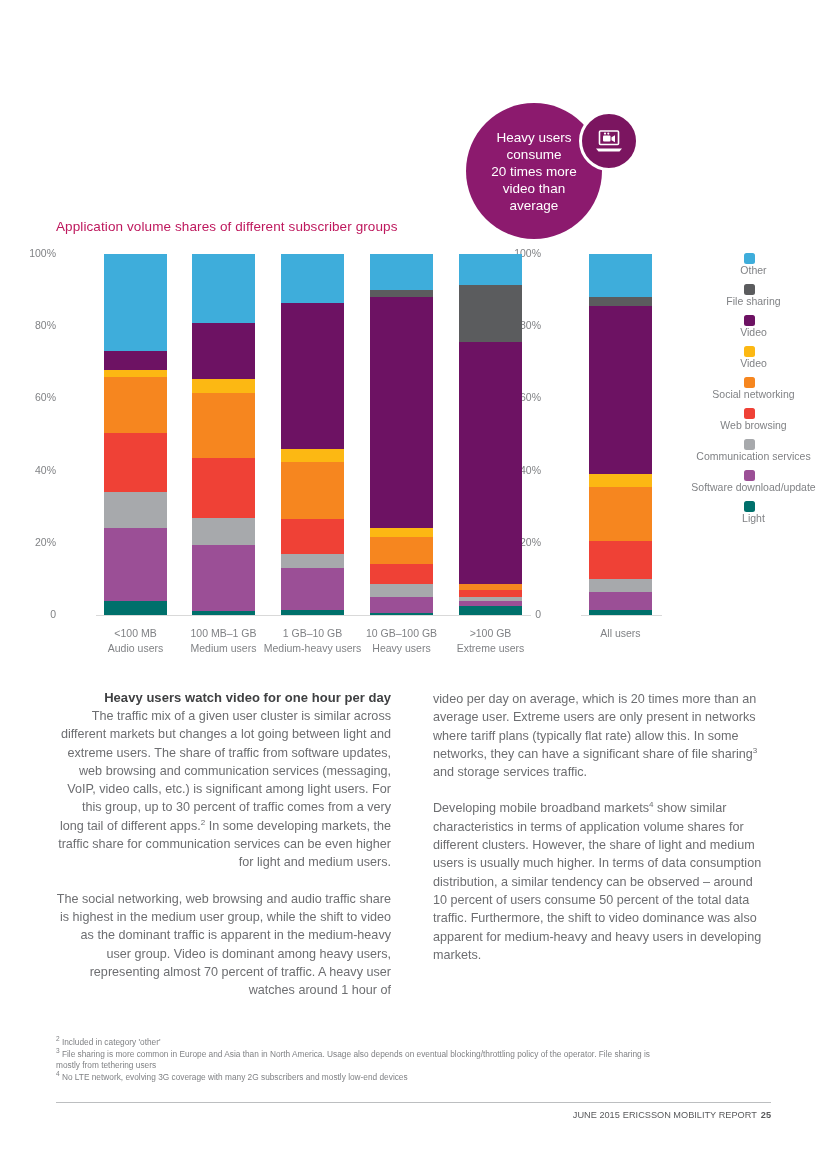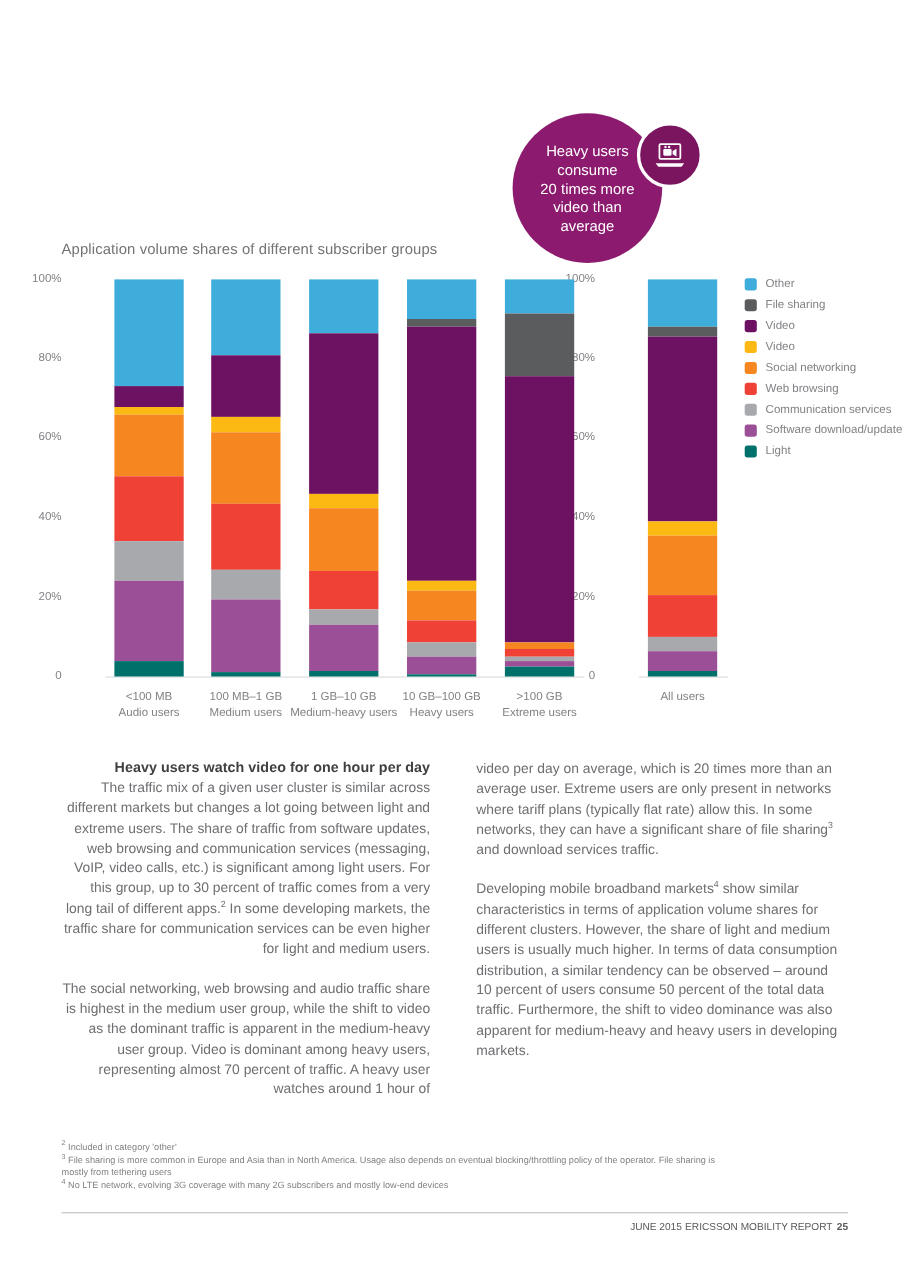--- a/index.html
+++ b/index.html
@@ -27,40 +27,40 @@
   #callout-badge {
     position:absolute; left:113px; top:8px; width:60px; height:60px;
     border-radius:50%; background:#7b1560;
     border:3px solid #ffffff;
     display:flex; align-items:center; justify-content:center;
   }
 
   
   #chart-title {
     position:absolute; left:56px; top:219px;
-    font-size:13.5px; color:#737373; letter-spacing:0.1px;
+    font-size:13.5px; color:#be185d; letter-spacing:0.1px;
   }
   #chart-area { position:absolute; left:0; top:0; width:827px; height:670px; }
 
   .y-axis-label {
     position:absolute; font-size:10.5px; color:#808285; text-align:right;
     width:46px;
   }
   .axis-line { position:absolute; background:#d9d9d9; }
   .bar-wrap { position:absolute; width:63px; height:361px; top:254px; }
   .seg { position:absolute; width:100%; left:0; }
 
   .x-label {
     position:absolute; width:120px; text-align:center; font-size:10.5px;
     color:#808285; line-height:14.5px;
   }
 
   
   #legend { position:absolute; left:677px; top:252px; width:145px; }
-  .legend-row { display:flex; align-items:flex-start; margin-bottom:5.5px; }
+  .legend-row { display:flex; align-items:center; margin-bottom:5.5px;flex-direction:column; }
   .legend-swatch {
     width:11px; height:11px; border-radius:2.5px; flex:0 0 11px; margin-top:1px;
   }
   .legend-label { font-size:10.5px; color:#808285; margin-left:8px; line-height:13.5px; }
 
   
   #body-text { position:absolute; left:56px; top:690px; width:712px; }
   .col { position:absolute; top:0; width:335px; }
   .col-left { left:0;text-align:right; }
   .col-right { left:377px; }
@@ -260,21 +260,21 @@
 <div id="body-text">
   <div class="col col-left">
     <div class="body-head">Heavy users watch video for one hour per day</div>
     <p class="body-p">
       <span>The traffic mix of a given user cluster is similar across different markets but changes a lot going between light and extreme users. The share of traffic from software updates, web browsing and communication services (messaging, VoIP, video calls, etc.) is significant among light users. For this group, up to 30 percent of traffic comes from a very long tail of different apps.</span><sup>2</sup><span> In some developing markets, the traffic share for communication services can be even higher for light and medium users.</span>
     </p>
     <p class="body-p">The social networking, web browsing and audio traffic share is highest in the medium user group, while the shift to video as the dominant traffic is apparent in the medium-heavy user group. Video is dominant among heavy users, representing almost 70 percent of traffic. A heavy user watches around 1 hour of</p>
   </div>
   <div class="col col-right">
     <p class="body-p">
-      <span>video per day on average, which is 20 times more than an average user. Extreme users are only present in networks where tariff plans (typically flat rate) allow this. In some networks, they can have a significant share of file sharing</span><sup>3</sup><span> and download services traffic.</span>
+      <span>video per day on average, which is 20 times more than an average user. Extreme users are only present in networks where tariff plans (typically flat rate) allow this. In some networks, they can have a significant share of file sharing</span><sup>3</sup><span> and storage services traffic.</span>
     </p>
     <p class="body-p">
       <span>Developing mobile broadband markets</span><sup>4</sup><span> show similar characteristics in terms of application volume shares for different clusters. However, the share of light and medium users is usually much higher. In terms of data consumption distribution, a similar tendency can be observed – around 10 percent of users consume 50 percent of the total data traffic. Furthermore, the shift to video dominance was also apparent for medium-heavy and heavy users in developing markets.</span>
     </p>
   </div>
 </div>
 
 <div id="footnotes">
     <div class="footnote"><sup>2</sup><span> Included in category 'other'</span></div>
     <div class="footnote"><sup>3</sup><span> File sharing is more common in Europe and Asia than in North America. Usage also depends on eventual blocking/throttling policy of the operator. File sharing is mostly from tethering users</span></div>

